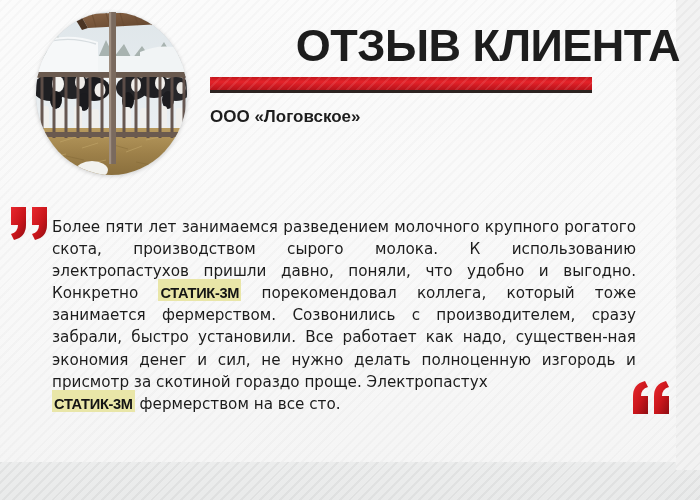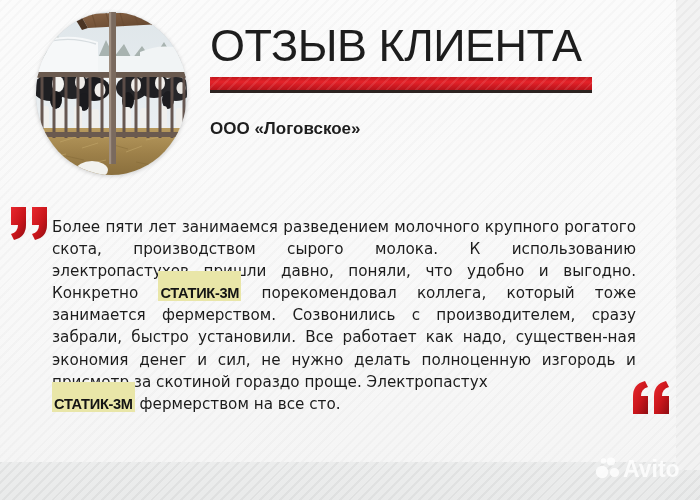--- a/index.html
+++ b/index.html
@@ -100,26 +100,27 @@
 
   
   #header {
     position: absolute;
     left: 210px;
     top: 22px;
     width: 470px;
   }
   #review-title {
     font-family: "Liberation Sans", sans-serif;
-    font-weight: normal;
+    font-weight: bold;
     font-size: 45px;
     line-height: 48px;
     letter-spacing: -0.5px;
     color: #1d1d1d;
     white-space: nowrap;
+    text-align: right;
   }
   #title-rule {
     margin-top: 7px;
     width: 382px;
     height: 13px;
     background: linear-gradient(180deg, #c4161c 0%, #e52229 38%, #b8121a 100%);
     box-shadow: 0 3px 0 0 #2c2320;
     position: relative;
   }
   #title-rule::after {
@@ -128,21 +129,21 @@
     left: 0; top: 0; right: 0; bottom: 0;
     background: repeating-linear-gradient(
       135deg,
       rgba(255,255,255,0.09) 0px,
       rgba(255,255,255,0.09) 2px,
       rgba(255,255,255,0.0) 2px,
       rgba(255,255,255,0.0) 7px
     );
   }
   #company-block {
-    margin-top: 28px;
+    margin-top: 16px;
     font-family: "Liberation Sans", sans-serif;
     font-weight: bold;
     font-size: 17px;
     line-height: 21px;
     color: #1d1d1d;
   }
 
   
   .quote-mark {
     position: absolute;
@@ -164,21 +165,21 @@
     color: #1c1c1c;
     text-align: justify;
   }
   #quote-body p { margin: 0; }
   .hl {
     font-family: "Liberation Sans", sans-serif;
     font-weight: bold;
     font-size: 14.6px;
     color: #141414;
     background: #e9e6a8;
-    padding: 14px 2px 0 2px;
+    padding: 6px 2px 0 2px;
     letter-spacing: -0.3px;
     white-space: nowrap;
   }
   #last-line {
     text-align: left;
   }
 
   
   #avito-watermark {
     position: absolute;
@@ -355,25 +356,14 @@
           <stop offset="0%" stop-color="#e8272d"></stop>
           <stop offset="55%" stop-color="#c9151b"></stop>
           <stop offset="100%" stop-color="#8e0d12"></stop>
         </linearGradient>
       </defs>
       <path d="M18 36 L3 36 L3 18 Q3 6 15 3 L18 9 Q11 11 11 18 L18 18 Z" fill="url(#qg2)"></path>
       <path d="M39 36 L24 36 L24 18 Q24 6 36 3 L39 9 Q32 11 32 18 L39 18 Z" fill="url(#qg2)"></path>
     </svg>
   </div>
 
-  <div id="avito-watermark">
-    <svg viewBox="0 0 100 30" width="100" height="30">
-      <g fill="#ffffff" opacity="0.96">
-        <circle cx="8" cy="20" r="6.2"></circle>
-        <circle cx="17" cy="9.5" r="4.1"></circle>
-        <circle cx="20.5" cy="20.5" r="4.6"></circle>
-        <circle cx="9.5" cy="9" r="2.8"></circle>
-      </g>
-      <text x="29" y="25" font-family="Liberation Sans, sans-serif" font-size="23" font-weight="bold" fill="#ffffff" opacity="0.96">Avito</text>
-    </svg>
-  </div>
 
 </div>
 
 </body></html>

